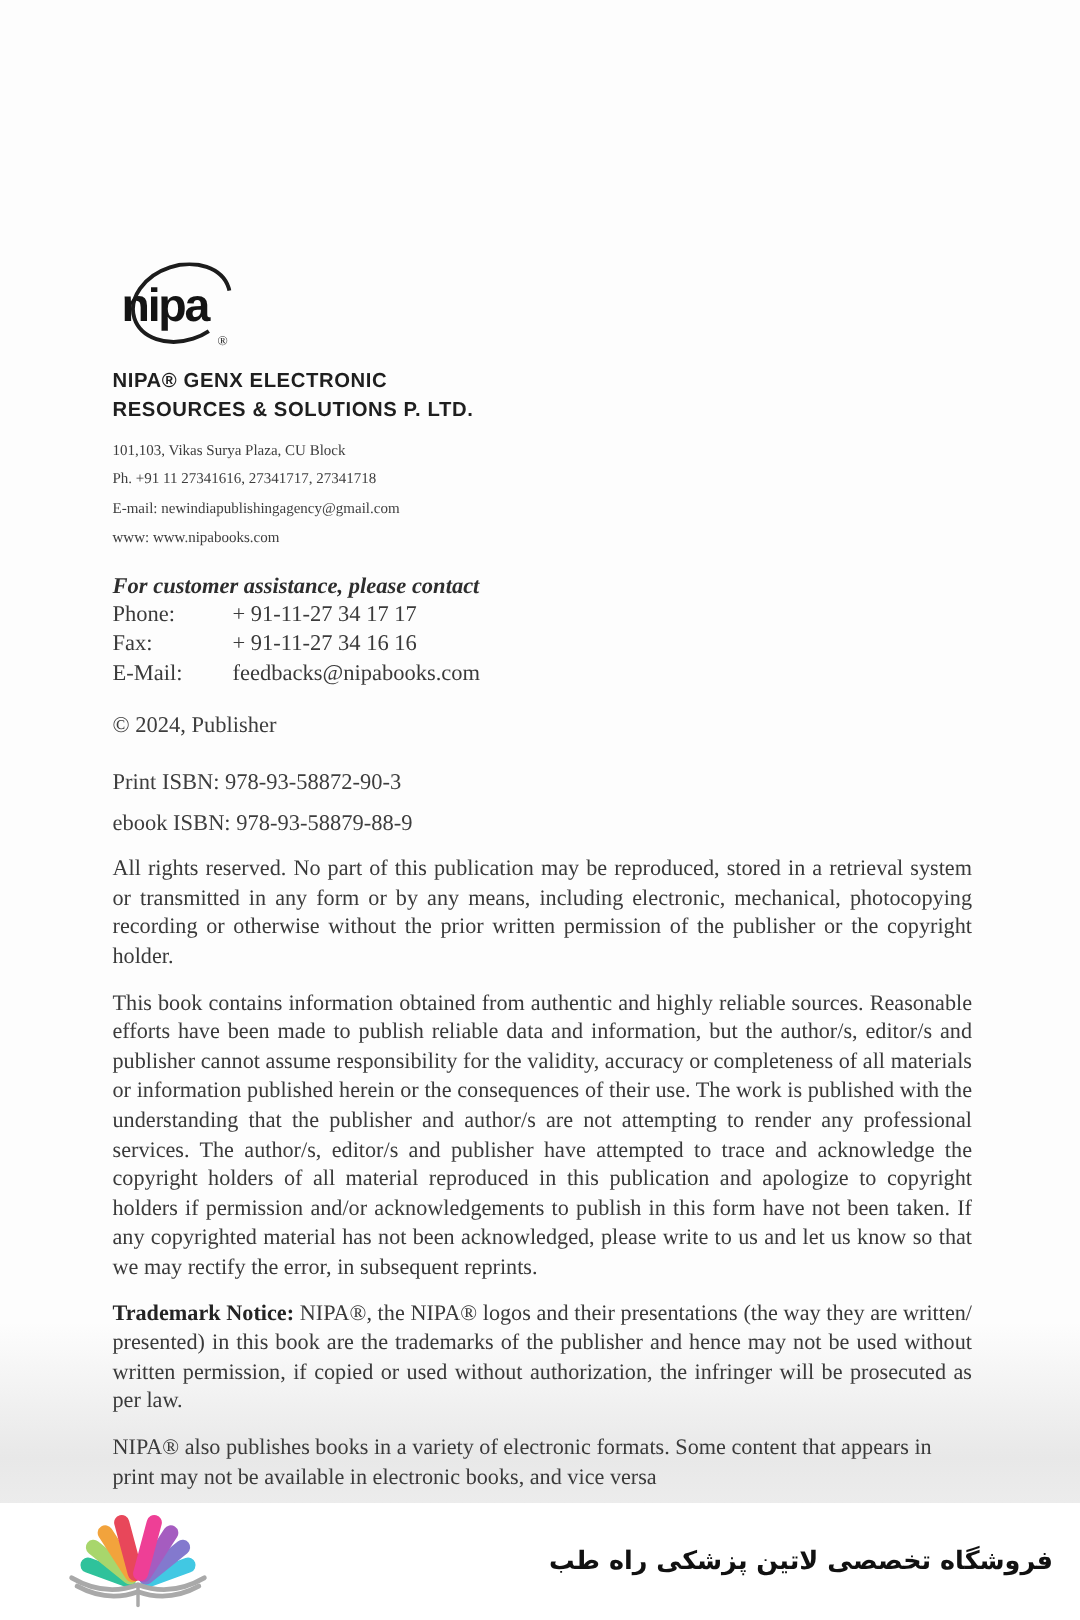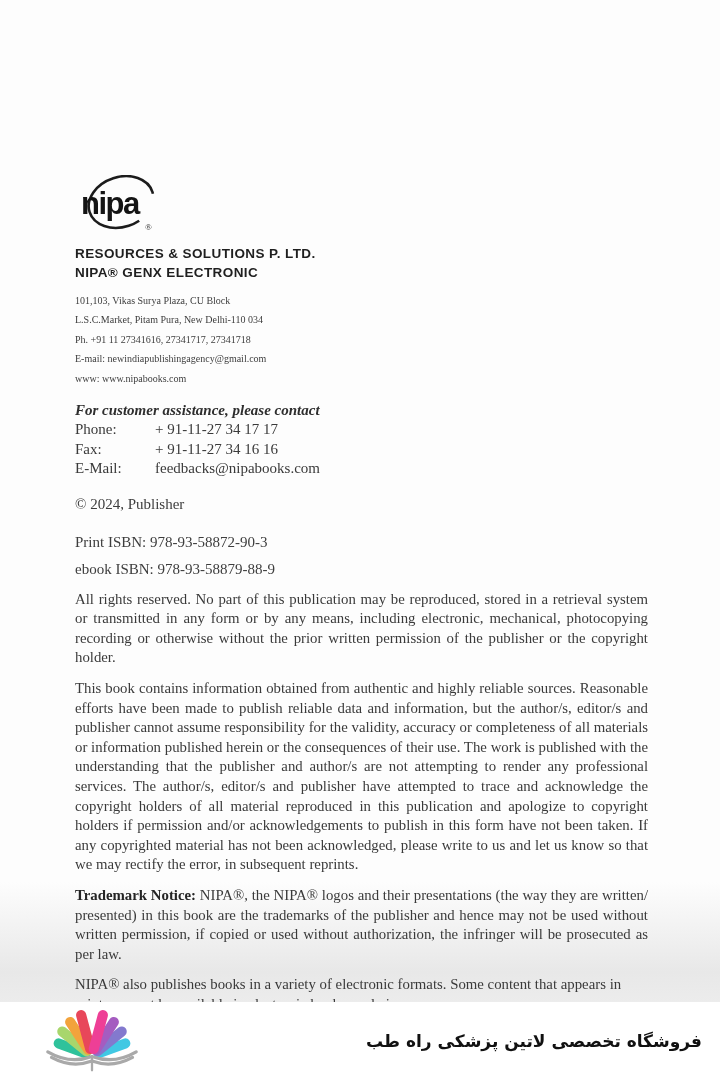--- a/index.html
+++ b/index.html
@@ -102,27 +102,26 @@
 
     <div class="logo-wrap">
       <svg width="84" height="62" viewBox="0 0 84 62">
         <ellipse cx="46" cy="27" rx="33" ry="25" fill="none" stroke="#1c1c1c" stroke-width="2.6" stroke-dasharray="150 32" stroke-dashoffset="-34" transform="rotate(-18 46 27)"></ellipse>
         <text x="6" y="39" font-family="Liberation Sans, sans-serif" font-weight="bold" font-size="31" letter-spacing="-1.5" fill="#141414">nipa</text>
         <text x="70" y="55" font-size="9" fill="#2a2a2a">®</text>
       </svg>
     </div>
 
     <div class="pub-name">
+      <div>NIPA® GENX ELECTRONIC</div>
       <div>RESOURCES &amp; SOLUTIONS P. LTD.</div>
-      <div>NIPA® GENX ELECTRONIC</div>
     </div>
 
     <div class="address">
       <div>101,103, Vikas Surya Plaza, CU Block</div>
-      <div>L.S.C.Market, Pitam Pura, New Delhi-110 034</div>
       <div>Ph. +91 11 27341616, 27341717, 27341718</div>
       <div>E-mail: newindiapublishingagency@gmail.com</div>
       <div>www: www.nipabooks.com</div>
     </div>
 
     <div class="assist">
       <div class="assist-head">For customer assistance, please contact</div>
       <div class="contact-row">
         <span class="contact-label">Phone:</span>
         <span>+ 91-11-27 34 17 17</span>

